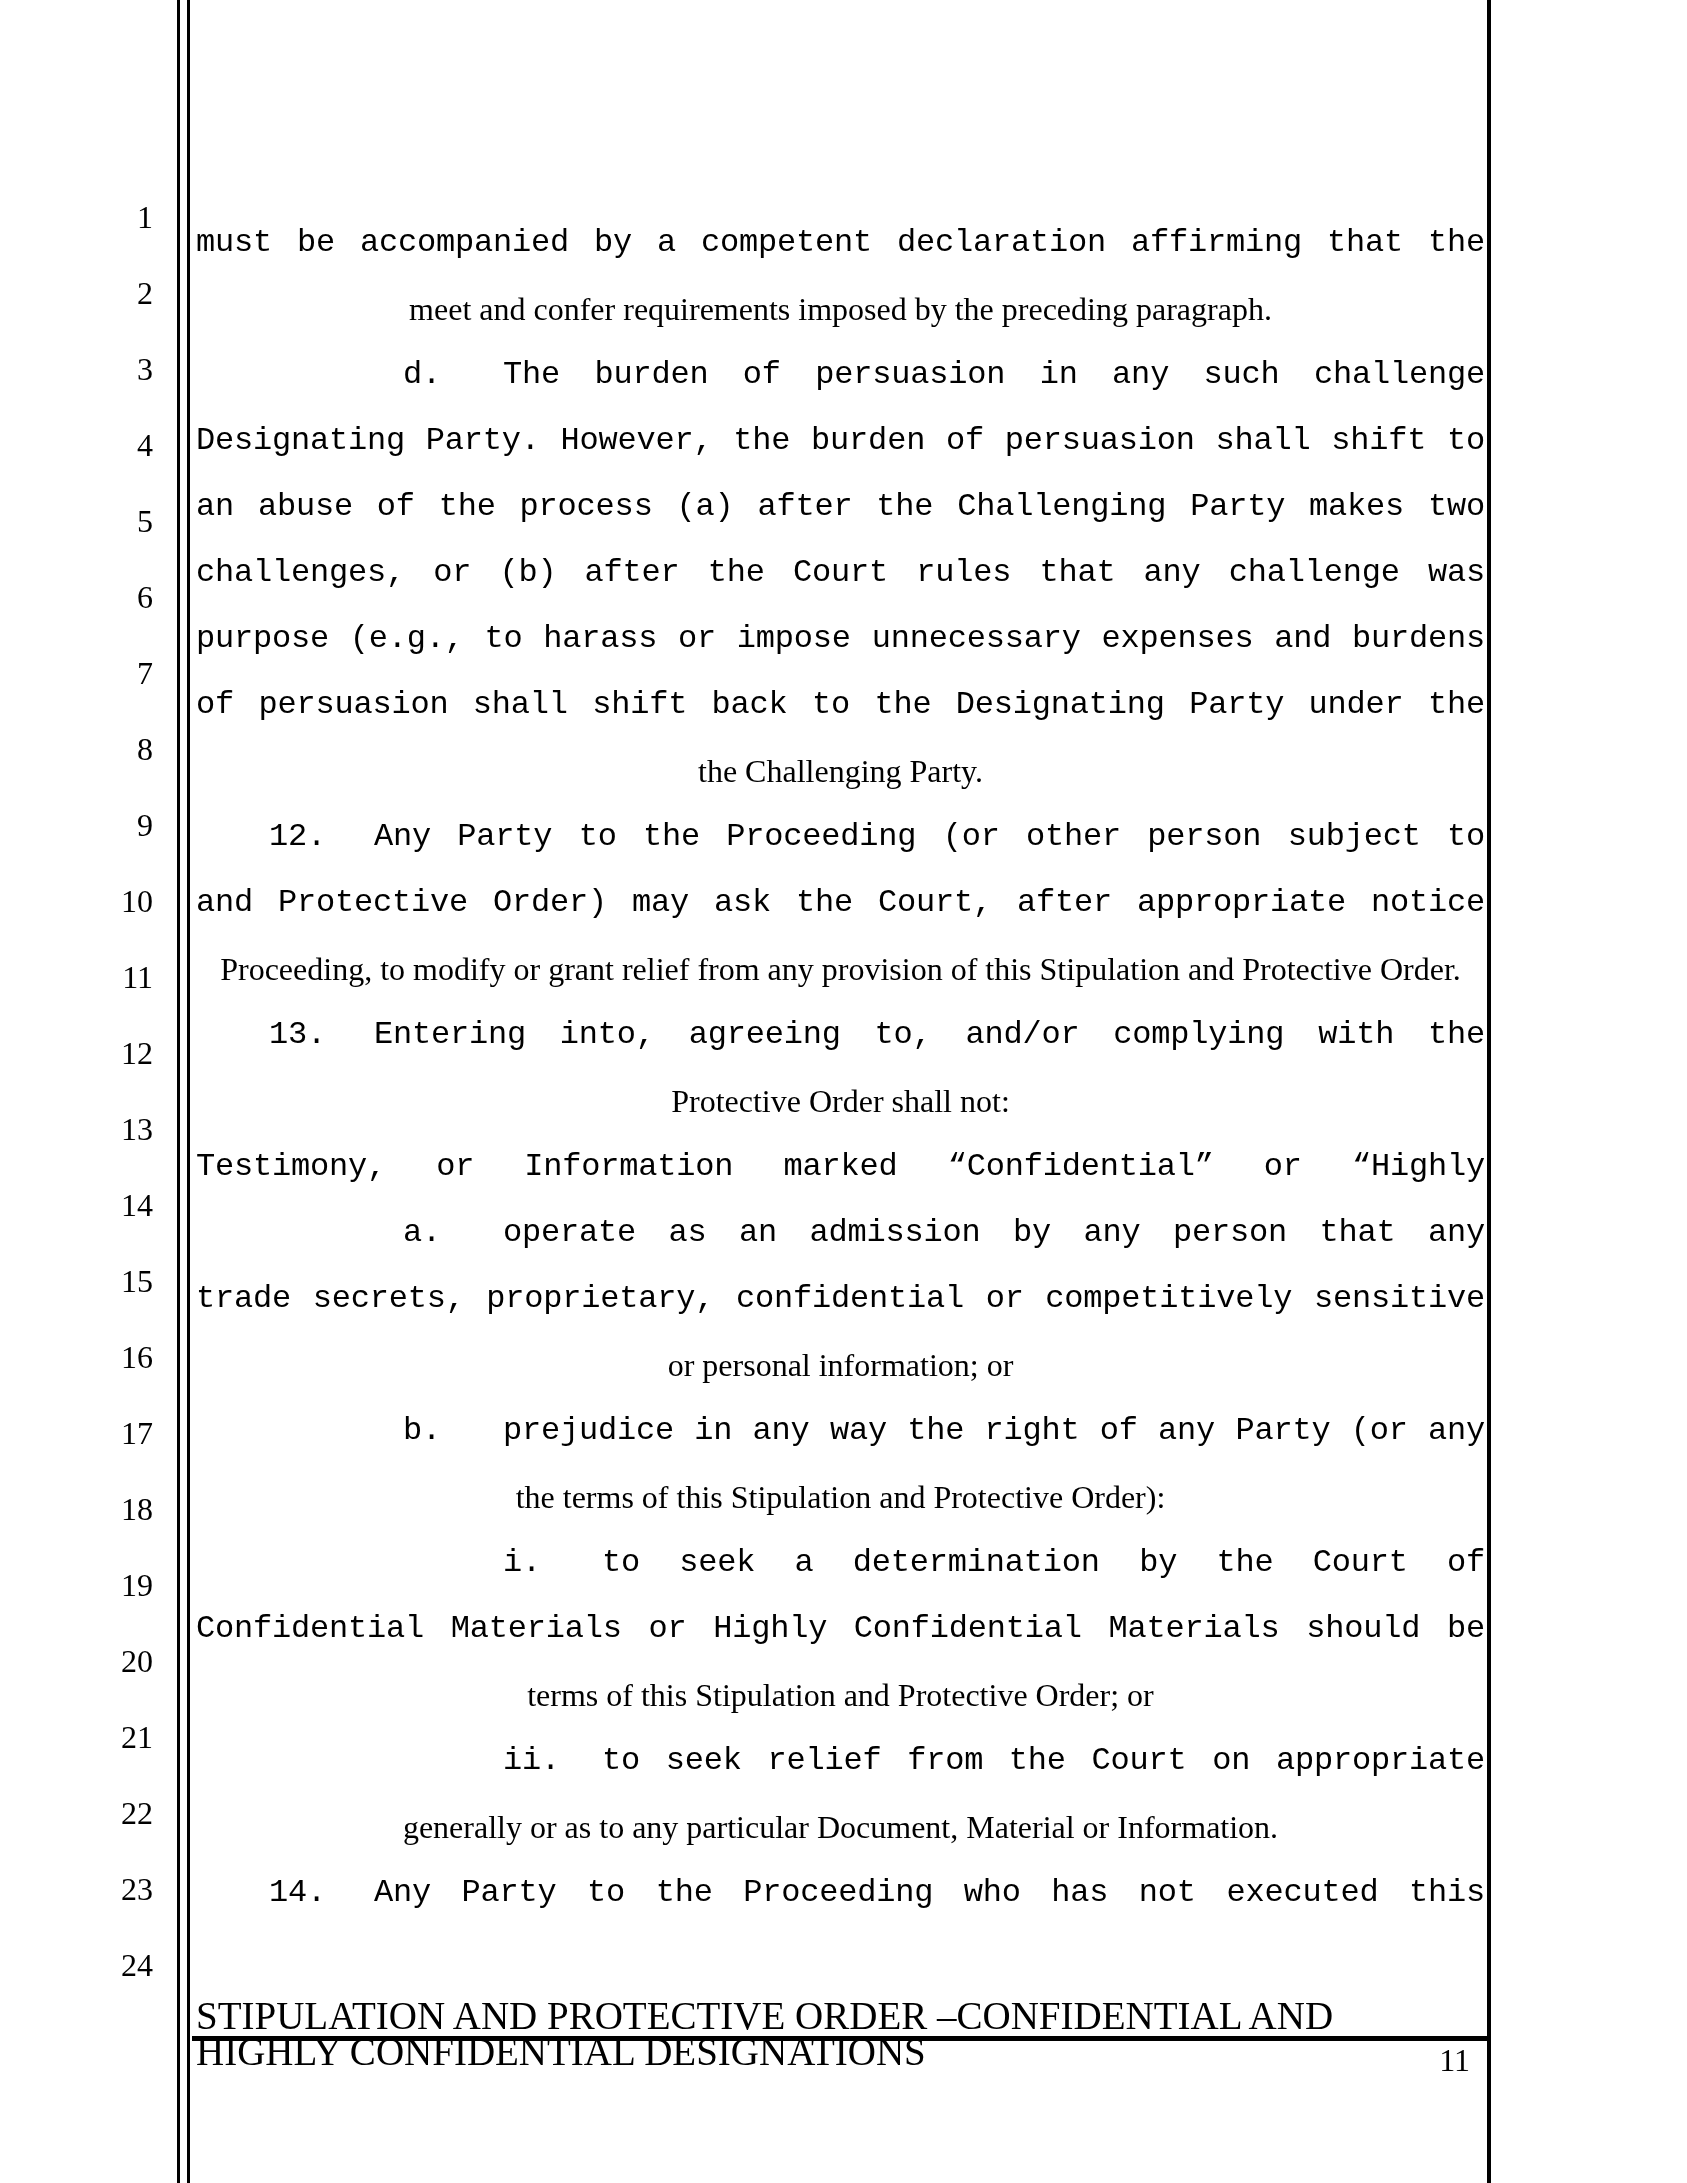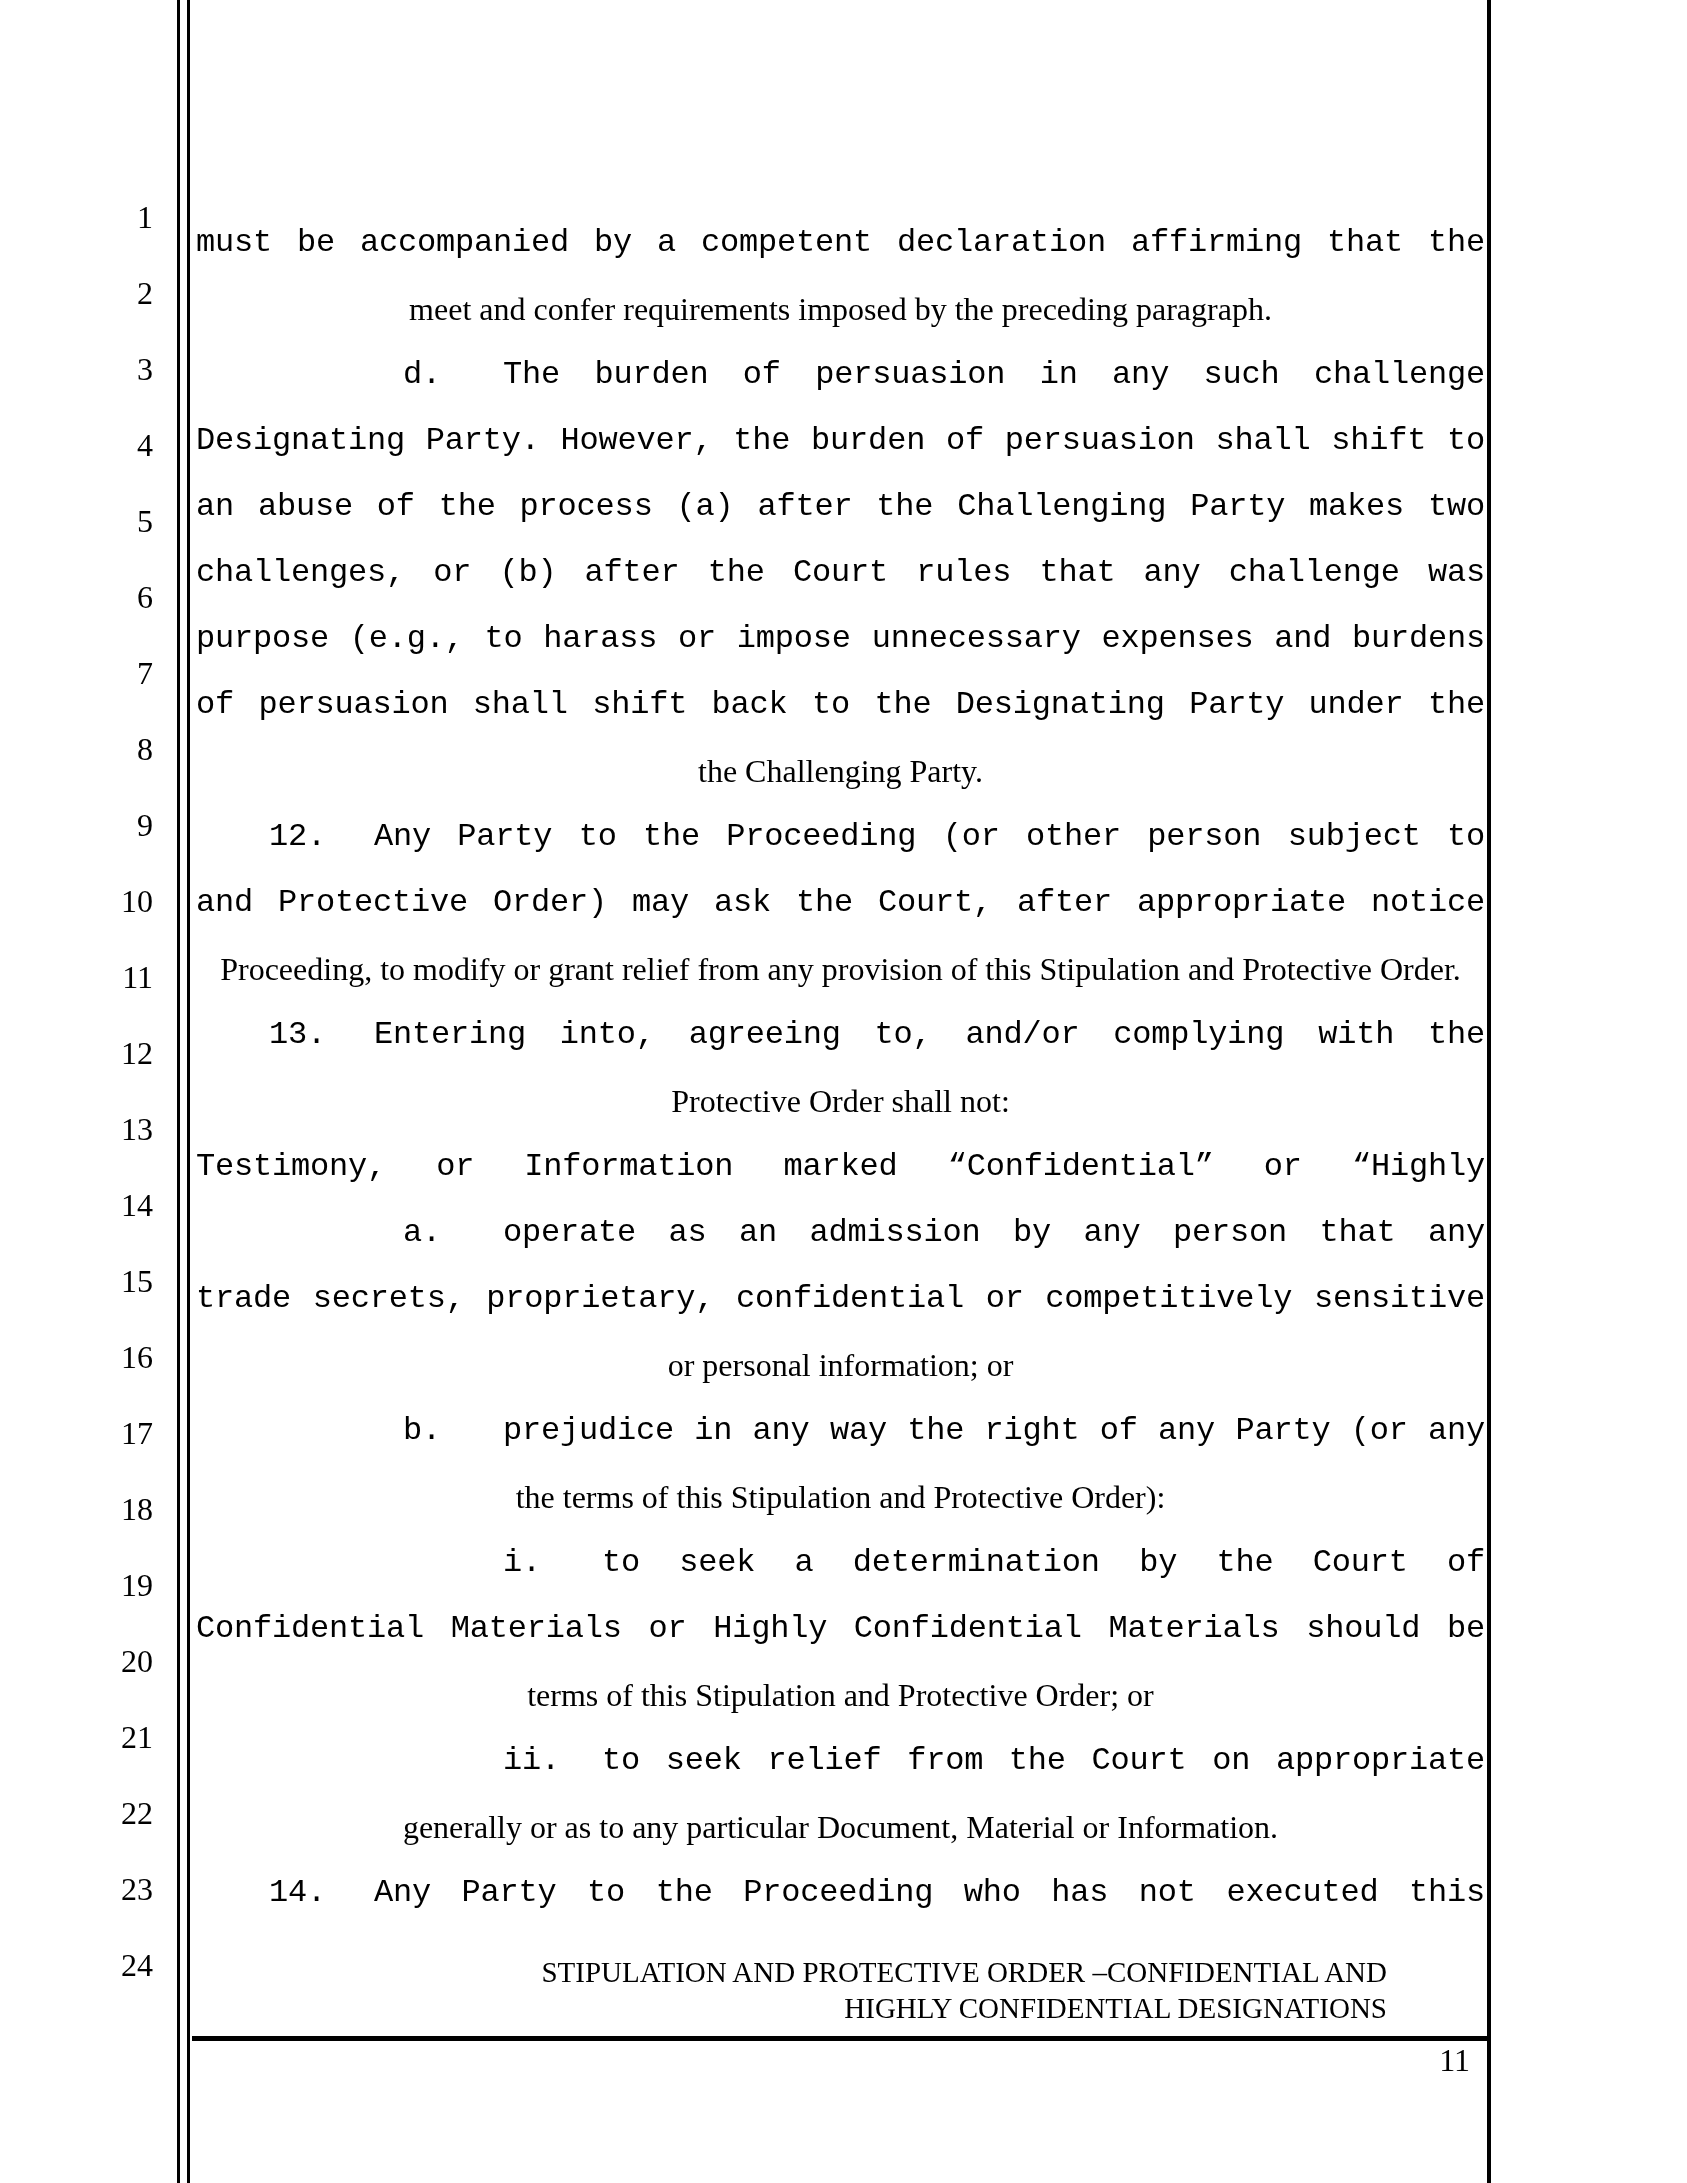--- a/index.html
+++ b/index.html
@@ -55,24 +55,24 @@
   .lv3 .marker { margin-left: 307px; width: 99px; }
 
   .footer-rule {
     position: absolute;
     left: 192px; top: 2036px;
     width: 1297px; height: 5.3px;
     background: #000;
   }
   .footer {
     position: absolute;
-    left: 196px; top: 1954px;
+    left: 196px; top: 1998px;
     width: 1191px;
-    text-align: right;
-    font-size: 29px;
+    text-align: left;
+    font-size: 39px;
     line-height: 36px;
   }
   .page-number {
     position: absolute;
     left: 1389px; top: 2042px;
     width: 81px;
     text-align: right;
     font-size: 32px;
     line-height: 36px;
   }

